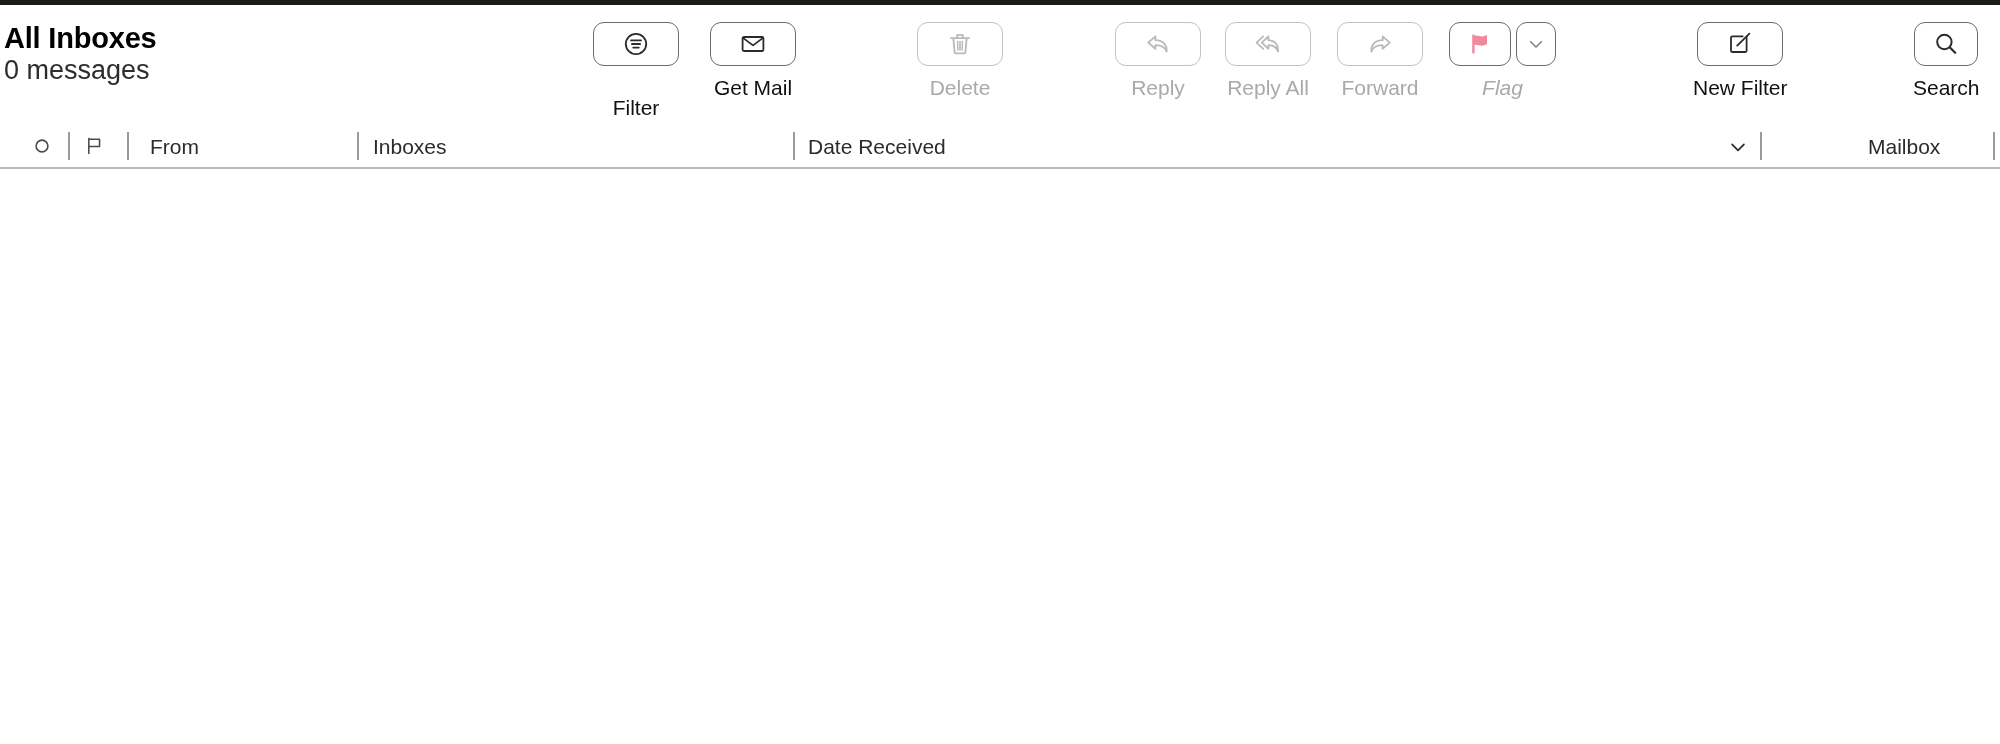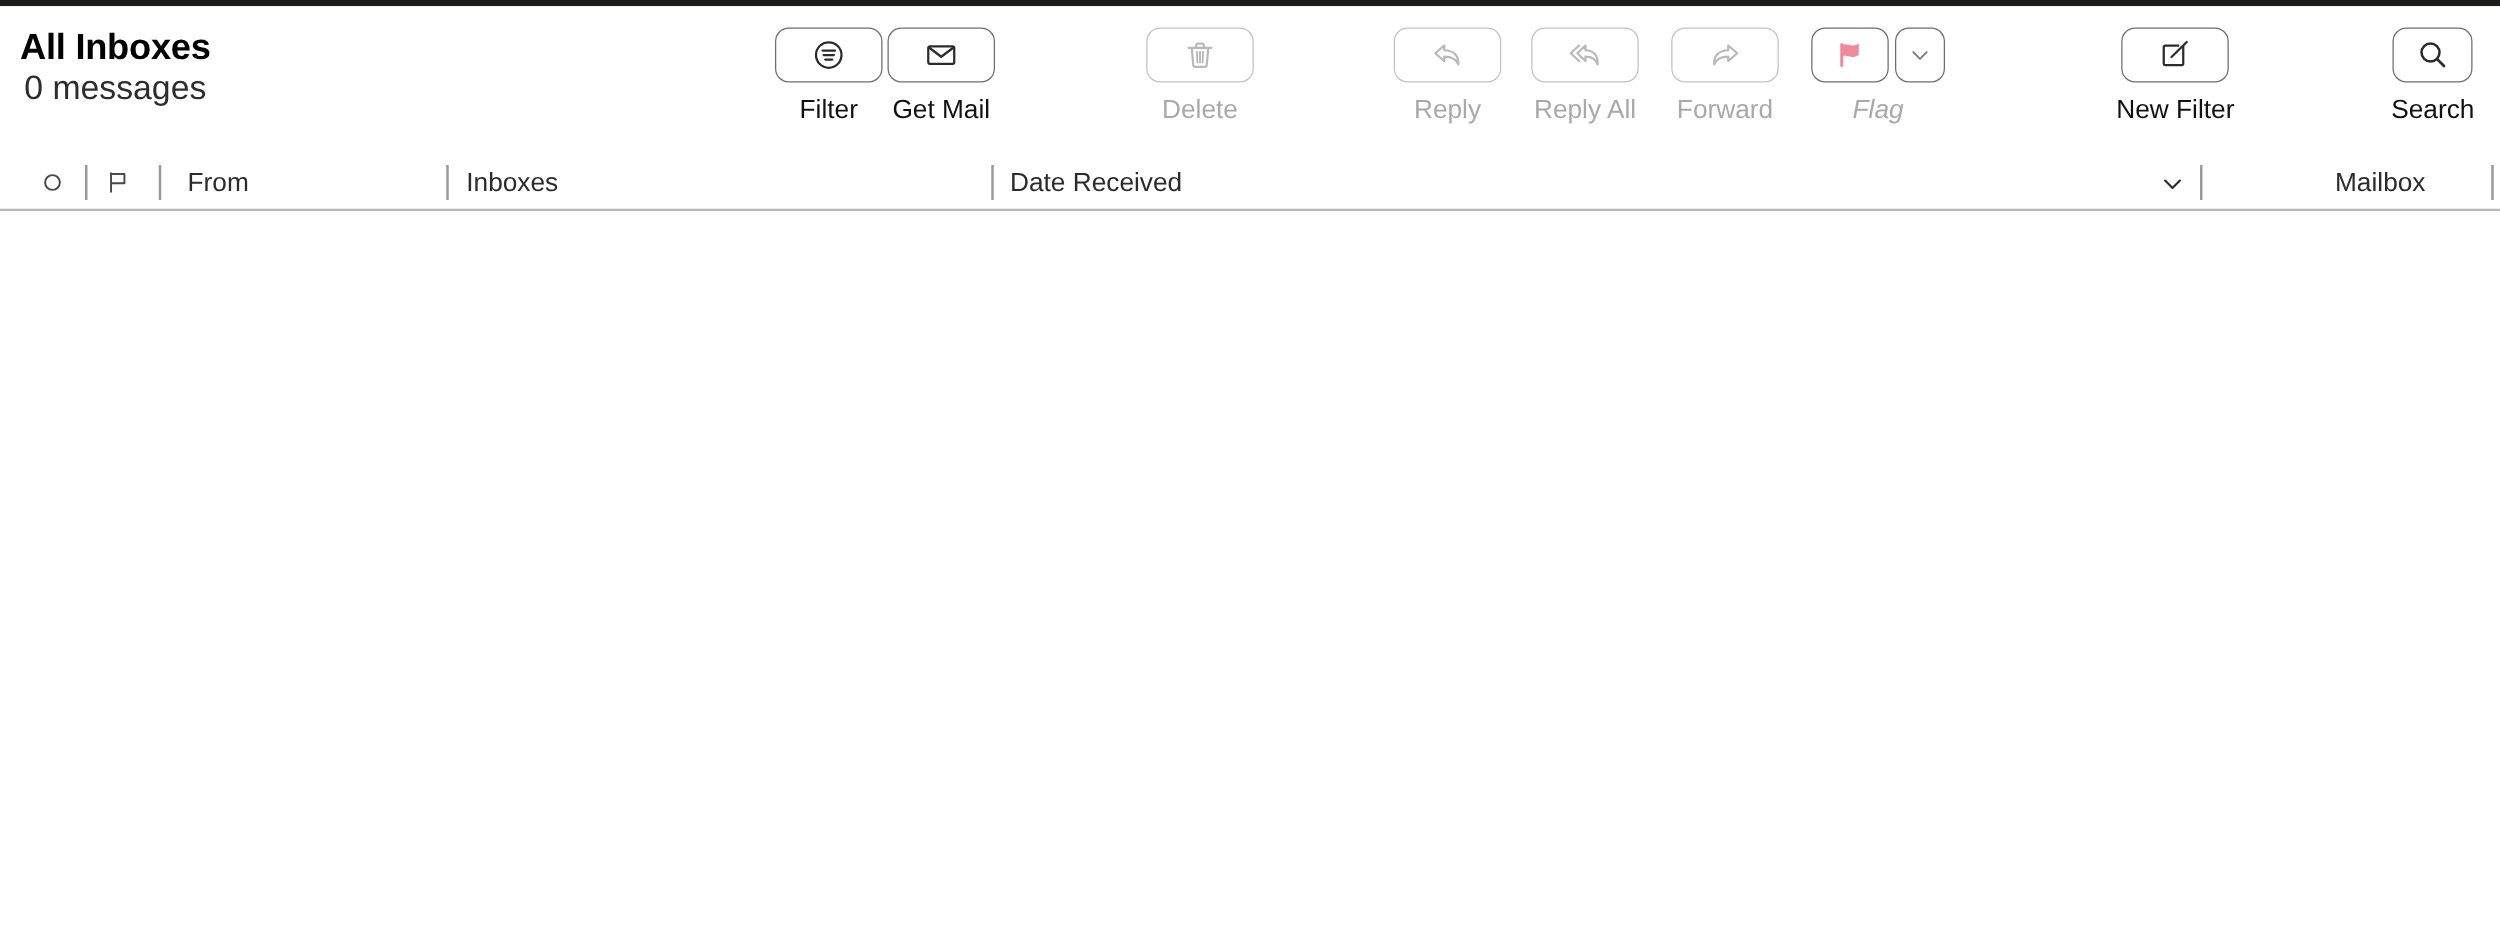--- a/index.html
+++ b/index.html
@@ -36,23 +36,22 @@
     position: absolute;
     top: 5px; left: 0;
     width: 2000px;
     height: 119px;
     background: #ffffff;
   }
 
   
   .title-block {
     position: absolute;
-    left: 16px;
+    left: 4px;
     top: 16px;
-    text-align: center;
   }
   .title-main {
     font-size: 29px;
     font-weight: bold;
     color: #000000;
     line-height: 34px;
     letter-spacing: -0.2px;
   }
   .title-sub {
     font-size: 27px;
@@ -177,21 +176,21 @@
   <div class="top-strip"></div>
 
   <div class="toolbar">
 
     <div class="title-block">
       <div class="title-main">All Inboxes</div>
       <div class="title-sub">0 messages</div>
     </div>
 
     <div id="tb-host">
-        <div class="tb-item" style="left: 620px;">
+        <div class="tb-item" style="left: 593px; gap: 20px;">
           <div class="tb-btn">
             <span class="tb-icon">
               <svg width="26" height="26" viewBox="0 0 26 26">
                 <circle cx="13" cy="13" r="10.2" fill="none" stroke="#2b2b2b" stroke-width="1.8"></circle>
                 <line x1="8" y1="9.4" x2="18" y2="9.4" stroke="#2b2b2b" stroke-width="1.8" stroke-linecap="round"></line>
                 <line x1="8.9" y1="13" x2="17.1" y2="13" stroke="#2b2b2b" stroke-width="1.8" stroke-linecap="round"></line>
                 <line x1="10.2" y1="16.6" x2="15.8" y2="16.6" stroke="#2b2b2b" stroke-width="1.8" stroke-linecap="round"></line>
               </svg>
             </span>
           </div>

